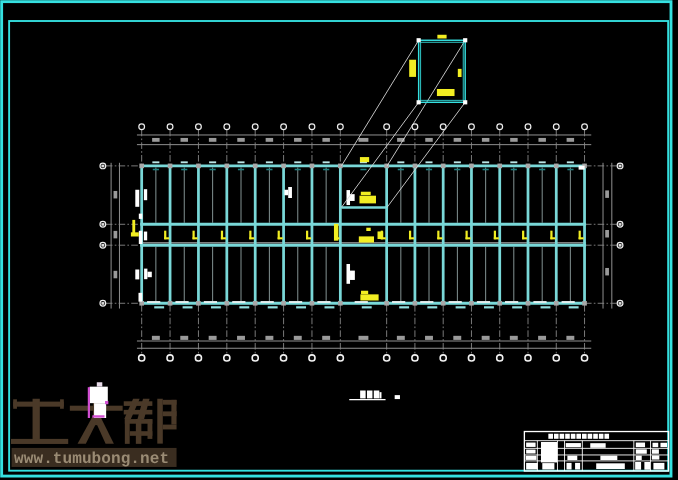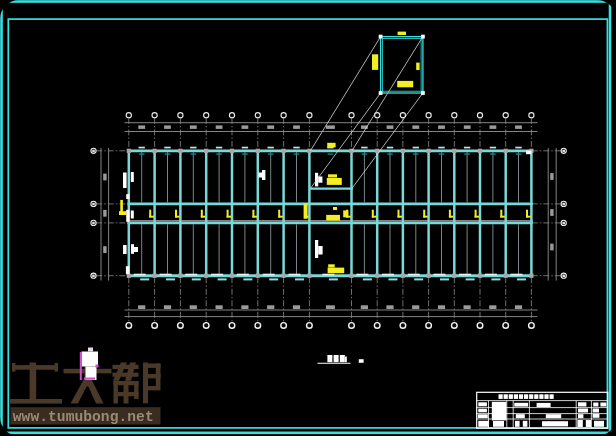--- a/index.html
+++ b/index.html
@@ -1,17 +1,17 @@
 <!DOCTYPE html>
 <html><head>
 <meta charset="utf-8">
 <title>beam layout plan</title>
 <style>
 html,body{margin:0;padding:0;background:#000;}
-#page{width:616px;height:436px;overflow:hidden;border-radius:19px;}
+#page{width:616px;height:436px;overflow:hidden;}
 </style>
 </head>
 <body>
 <div id="page">
 <svg width="616" height="436" viewBox="0 0 616 436" font-family="Liberation Sans, sans-serif">
 
 <g>
         <rect x="0.0" y="0.0" width="616.0" height="436.0" fill="#000000"></rect>
       </g>
 

